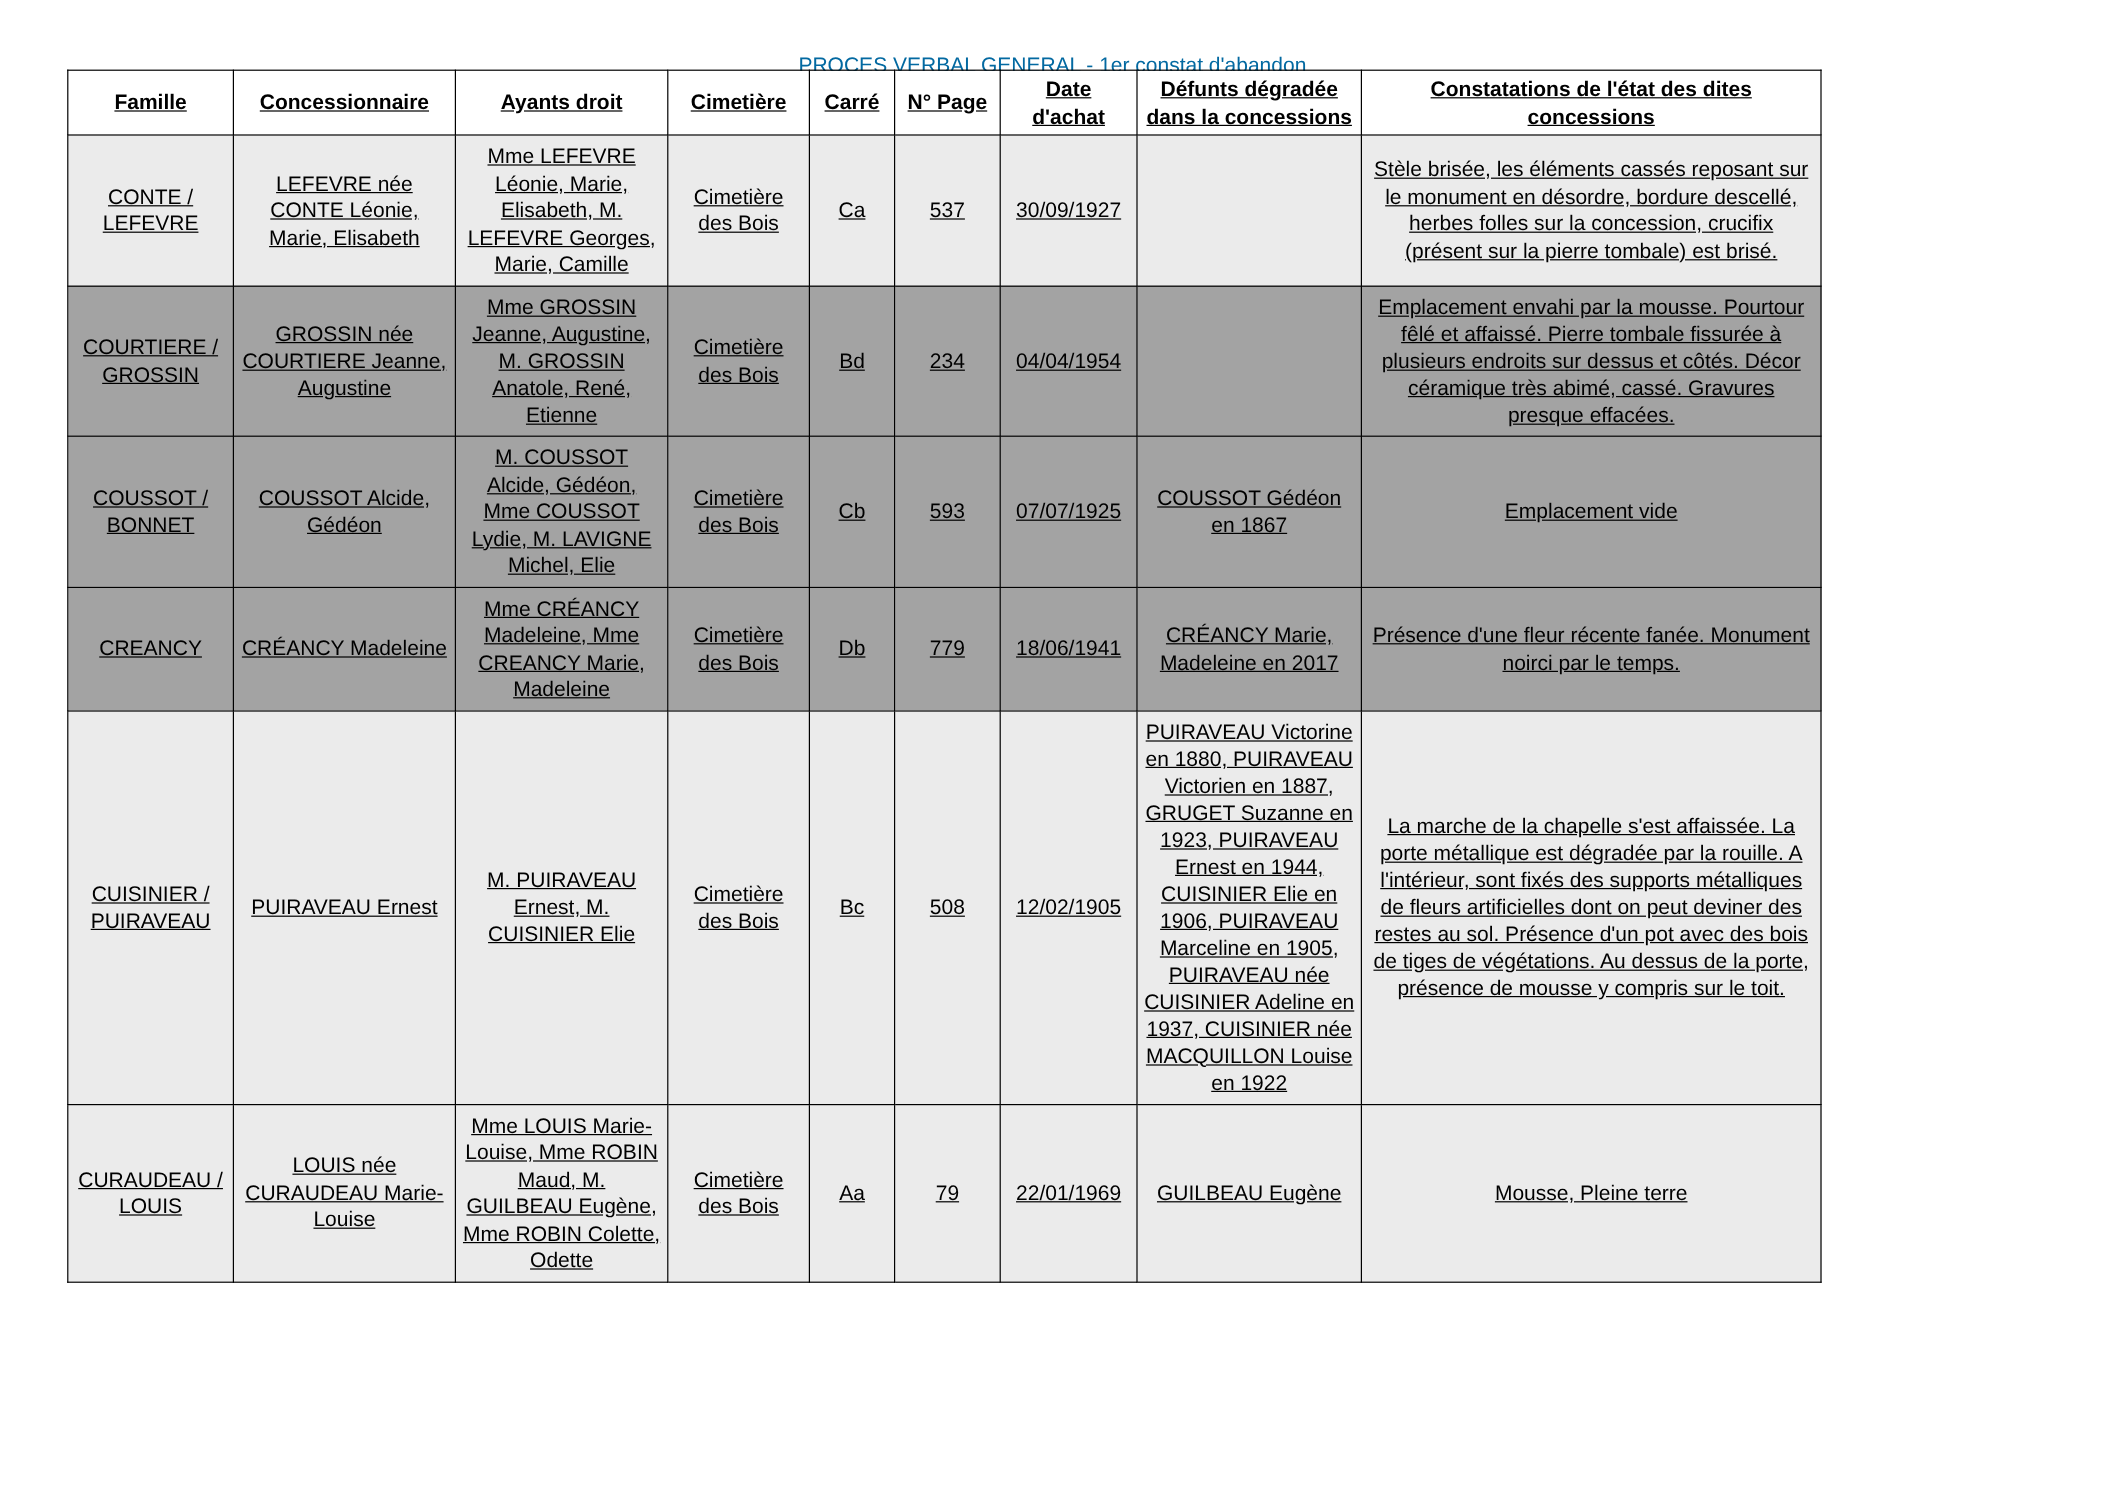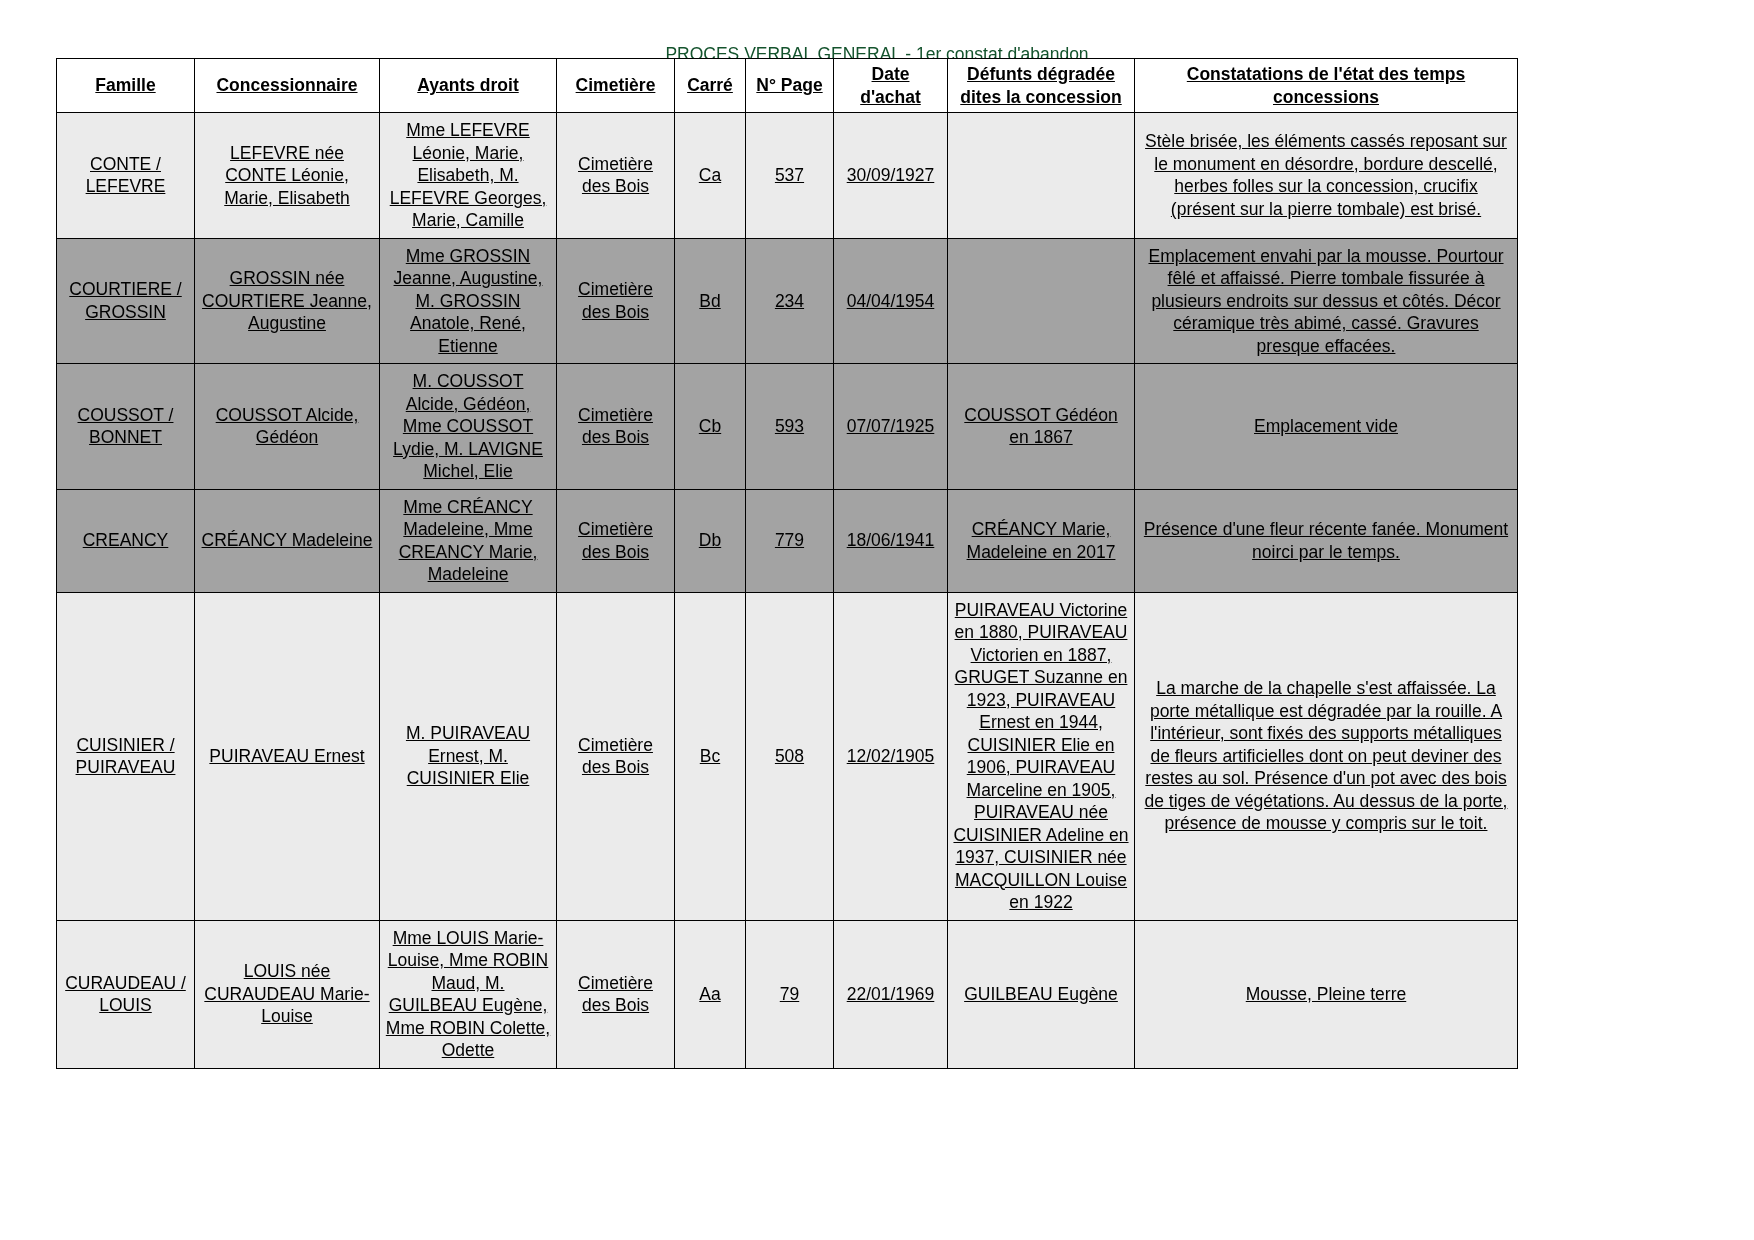--- a/index.html
+++ b/index.html
@@ -22,21 +22,21 @@
     box-sizing: border-box;
   }
   .doc-title {
     position: absolute;
     left: 0;
     top: 44px;
     width: 1754px;
     text-align: center;
     font-size: 17.5px;
     line-height: 20px;
-    color: #14532d;
+    color: #0369a1;
     white-space: nowrap;
     z-index: 1;
   }
   table.pv {
     position: absolute;
     left: 56px;
     top: 58px;
     width: 1461px;
     border-collapse: collapse;
     table-layout: fixed;
@@ -110,23 +110,23 @@
       <tr>
         <th>Famille</th>
         <th>Concessionnaire</th>
         <th>Ayants droit</th>
         <th>Cimetière</th>
         <th>Carré</th>
         <th>N° Page</th>
         <th>Date d'achat</th>
         <th>
           <span>Défunts dégradée</span><br>
-          <span>dites la concession</span>
+          <span>dans la concessions</span>
         </th>
-        <th>Constatations de l'état des temps concessions</th>
+        <th>Constatations de l'état des dites concessions</th>
       </tr>
     </thead>
     <tbody>
       <tr class="shade">
         <td>CONTE / LEFEVRE</td>
         <td>LEFEVRE née CONTE Léonie, Marie, Elisabeth</td>
         <td>Mme LEFEVRE Léonie, Marie, Elisabeth, M. LEFEVRE Georges, Marie, Camille</td>
         <td>Cimetière des Bois</td>
         <td>Ca</td>
         <td>537</td>

